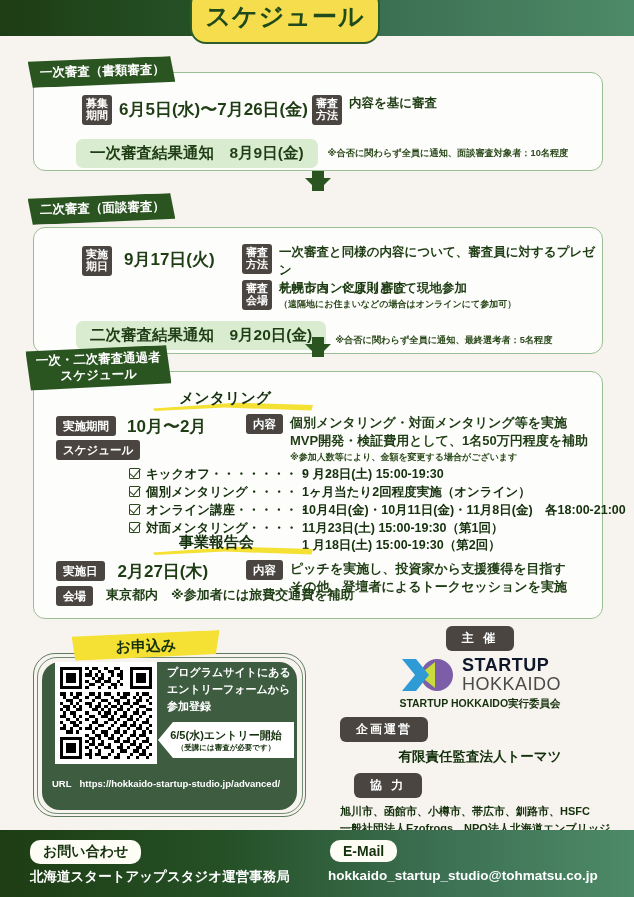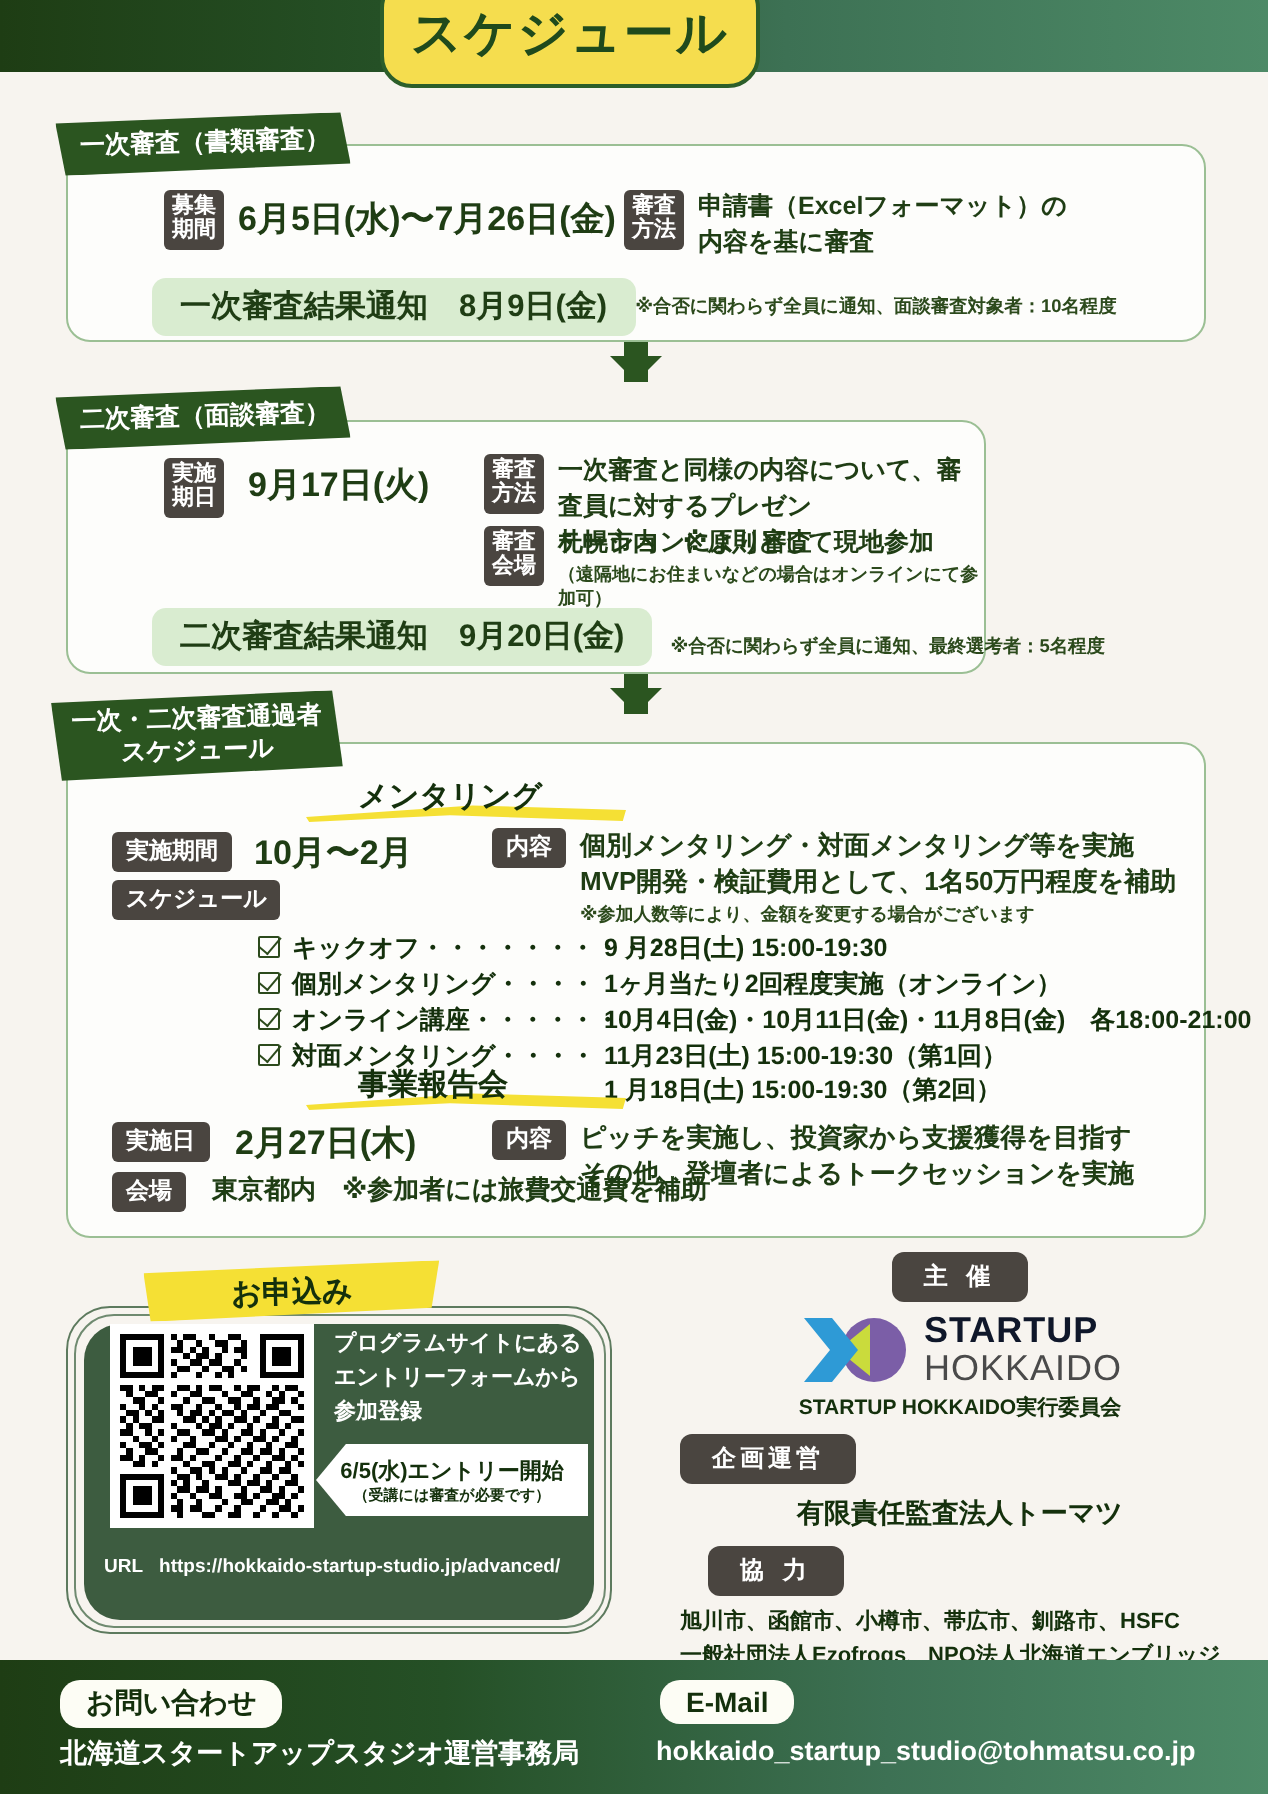--- a/index.html
+++ b/index.html
@@ -182,33 +182,32 @@
         <span class="cl">期間</span>
       </span>
       <span class="val big" style="margin-top:4px;">6月5日(水)〜7月26日(金)</span>
     </div>
     <div class="row" style="position:absolute; left:278px; top:22px;">
       <span class="chip">
         <span class="cl">審査</span>
         <span class="cl">方法</span>
       </span>
       <span class="val mid">
-        <span style="display:block">申請書（Excelフォーマット）の</span>
         <span style="display:block">内容を基に審査</span>
       </span>
     </div>
-    <div style="position:absolute; left:42px; top:66px; display:flex; align-items:center; gap:0;">
+    <div style="position:absolute; left:42px; top:66px; display:flex; align-items:center; gap:10px;">
       <span class="result-bar">一次審査結果通知　8月9日(金)</span>
       <span class="result-note">※合否に関わらず全員に通知、面談審査対象者：10名程度</span>
     </div>
   </div>
   <div class="down-arrow" style="left:305px; top:178px;"></div>
 
   <div class="ribbon" style="left:28px; top:195px;">二次審査（面談審査）</div>
-  <div class="card" style="left:33px; top:210px; width:460px; height:127px;">
+  <div class="card" style="left:33px; top:227px; width:570px; height:127px;">
     <div class="row" style="position:absolute; left:48px; top:18px;">
       <span class="chip">
         <span class="cl">実施</span>
         <span class="cl">期日</span>
       </span>
       <span class="val big" style="margin-top:3px; margin-left:5px;">9月17日(火)</span>
     </div>
     <div class="row" style="position:absolute; left:208px; top:16px;">
       <span class="chip">
         <span class="cl">審査</span>

